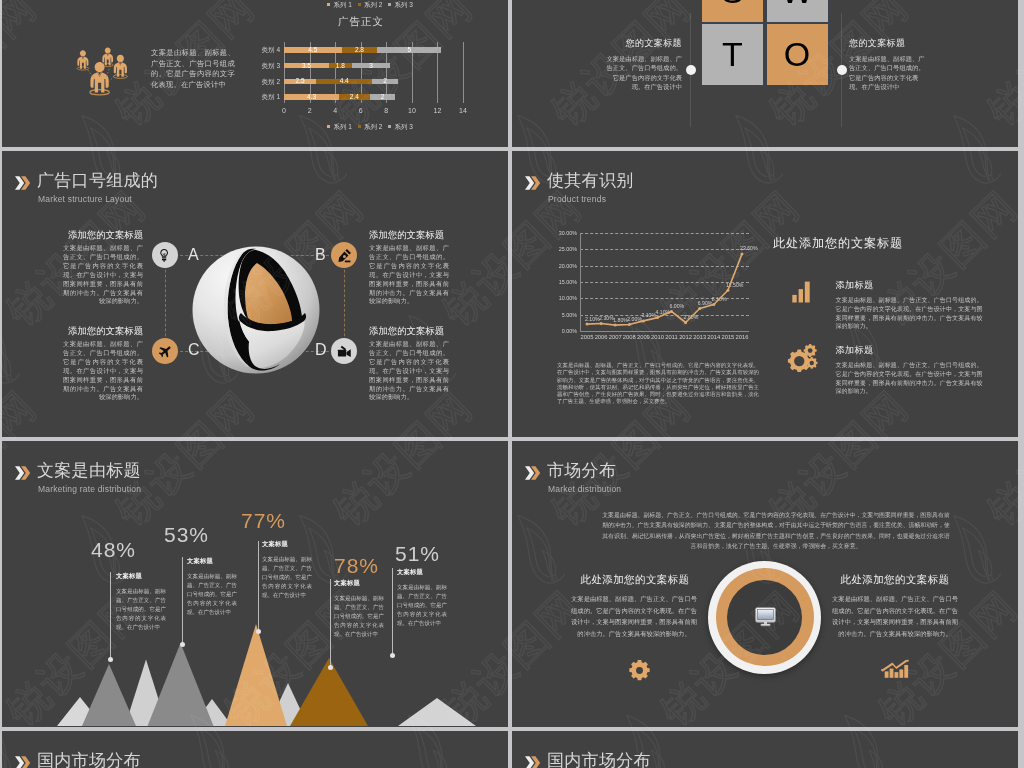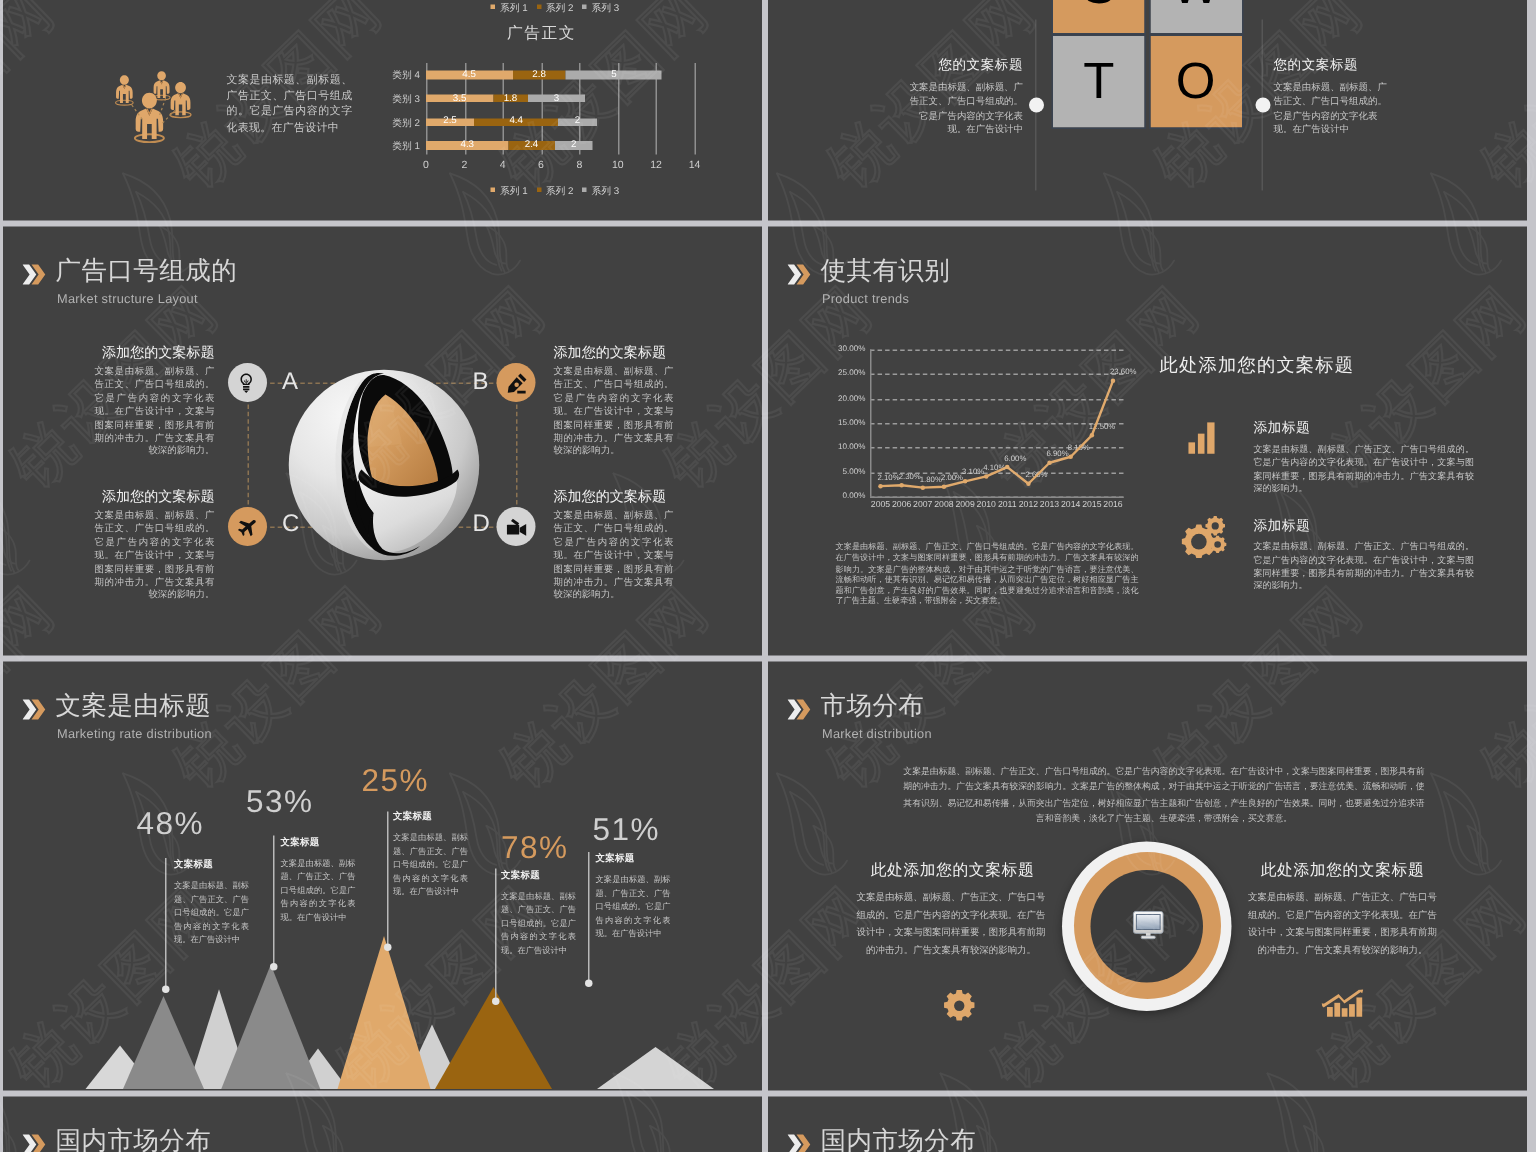--- a/index.html
+++ b/index.html
@@ -388,21 +388,21 @@
             <div class="ct">文案标题</div>
             <div class="cb">文案是由标题、副标题、广告正文、广告口号组成的。它是广告内容的文字化表现。在广告设计中</div>
           </div>
           <div class="pct" style="left:162px;top:82px;color:#cfcfcf;font-size:21px">53%</div>
           <div class="stem" style="left:180px;top:116px;height:87px"></div>
           <div class="stemdot" style="left:178.0px;top:201px"></div>
           <div class="callout" style="left:185px;top:116px">
             <div class="ct">文案标题</div>
             <div class="cb">文案是由标题、副标题、广告正文、广告口号组成的。它是广告内容的文字化表现。在广告设计中</div>
           </div>
-          <div class="pct" style="left:239px;top:68px;color:#d59a5e;font-size:21px">25%</div>
+          <div class="pct" style="left:239px;top:68px;color:#d59a5e;font-size:21px">77%</div>
           <div class="stem" style="left:256px;top:100px;height:90px"></div>
           <div class="stemdot" style="left:254.0px;top:188px"></div>
           <div class="callout" style="left:260px;top:99px">
             <div class="ct">文案标题</div>
             <div class="cb">文案是由标题、副标题、广告正文、广告口号组成的。它是广告内容的文字化表现。在广告设计中</div>
           </div>
           <div class="pct" style="left:332px;top:113px;color:#d59a5e;font-size:21px">78%</div>
           <div class="stem" style="left:328px;top:138px;height:88px"></div>
           <div class="stemdot" style="left:326.0px;top:224px"></div>
           <div class="callout" style="left:332px;top:138px">

